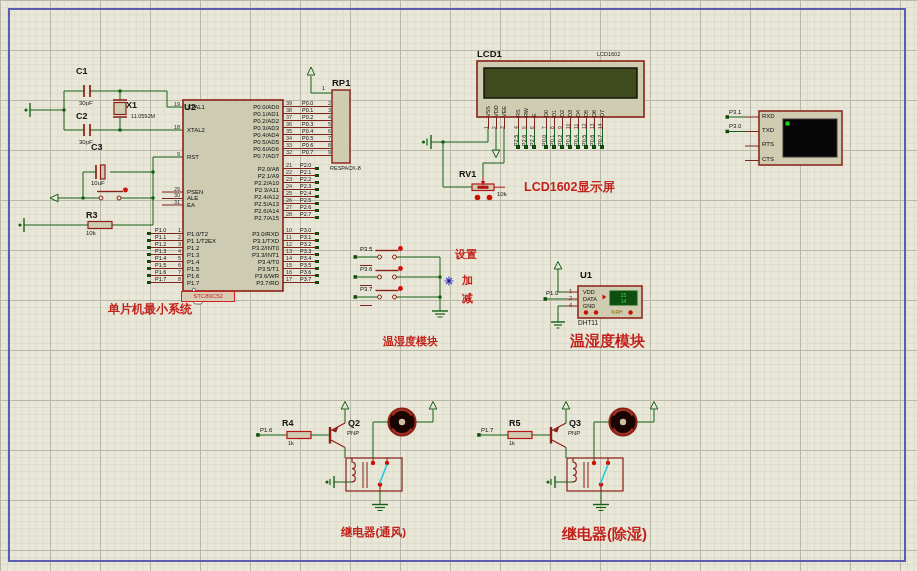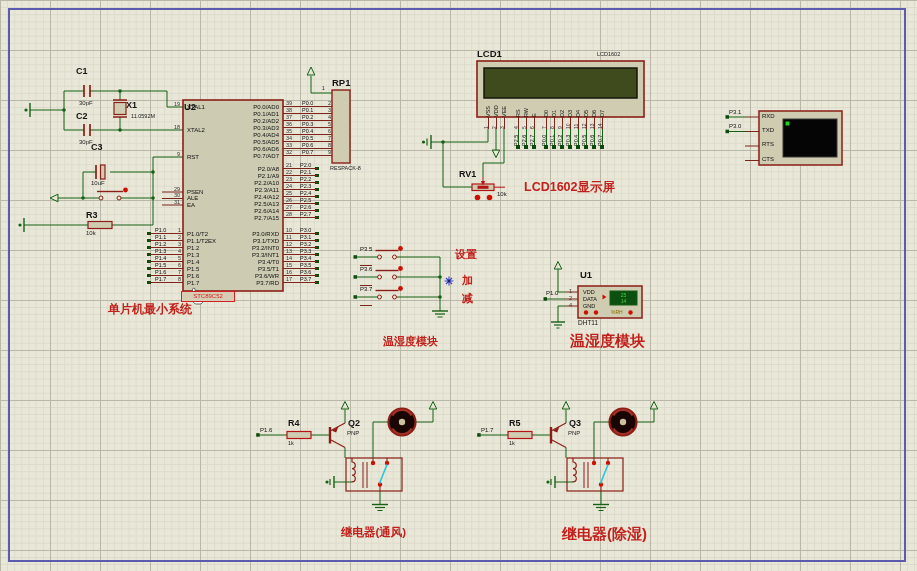--- a/index.html
+++ b/index.html
@@ -662,21 +662,21 @@
       <div class="r">2</div>
       <div class="r">4</div>
     </div>
   <div class="lbl" style="left:546px;top:290px;font-size:6px">P1.0</div>
   <div class="dhtdigit" style="top:292px">25</div>
   <div class="dhtdigit" style="top:298px">14</div>
   <div class="lbl" style="left:611px;top:309px;font-size:5px;color:#8a6a00">%RH</div>
   <div class="lbl" style="left:578px;top:319px;font-size:6.5px">DHT11</div>
 
   <div class="lbl" style="left:260px;top:427px;font-size:6px">P1.6</div>
-  <div class="lbl ref" style="left:288px;top:419px">R4</div>
+  <div class="lbl ref" style="left:282px;top:419px">R4</div>
   <div class="lbl val55" style="left:288px;top:440px">1k</div>
   <div class="lbl ref" style="left:348px;top:419px">Q2</div>
   <div class="lbl val" style="left:347px;top:430px">PNP</div>
   <div class="cap" style="left:341px;top:525px;font-size:11.5px">继电器(通风)</div>
 
   <div class="lbl" style="left:481px;top:427px;font-size:6px">P1.7</div>
   <div class="lbl ref" style="left:509px;top:419px">R5</div>
   <div class="lbl val55" style="left:509px;top:440px">1k</div>
   <div class="lbl ref" style="left:569px;top:419px">Q3</div>
   <div class="lbl val" style="left:568px;top:430px">PNP</div>

